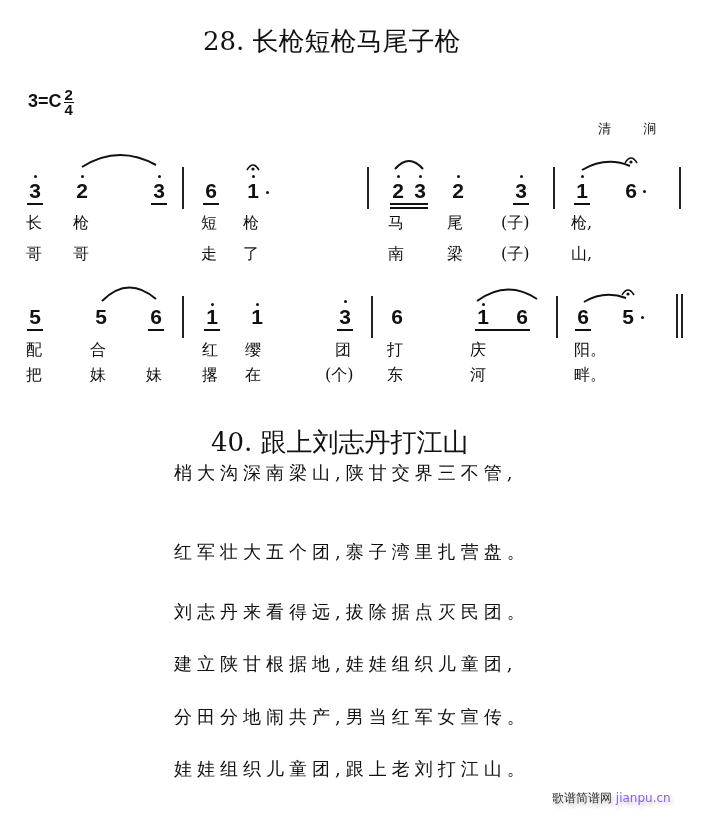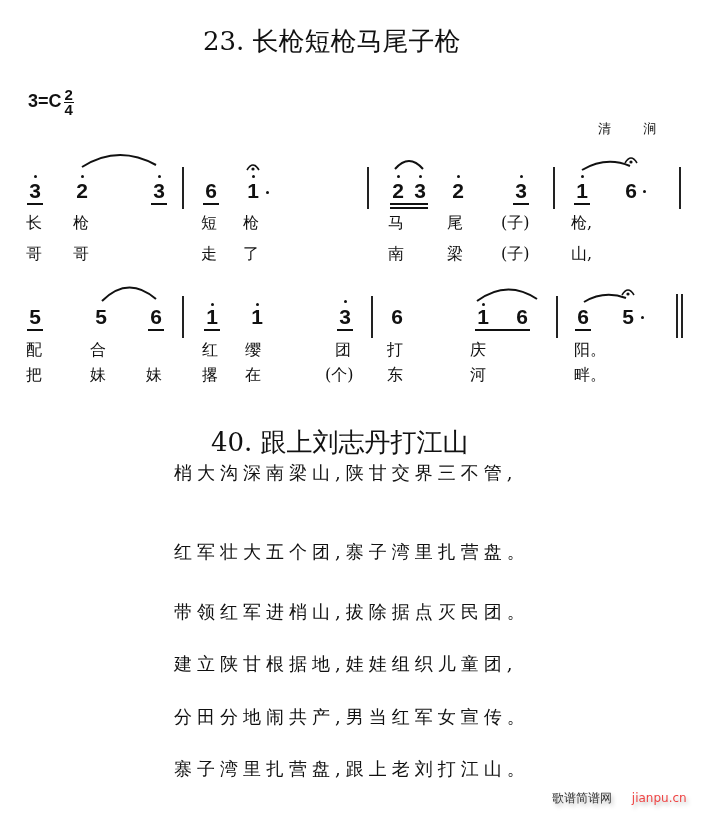--- a/index.html
+++ b/index.html
@@ -14,26 +14,26 @@
   .composer { font-size: 13px; letter-spacing: 14px; }
   .note { font-family: "Liberation Sans", sans-serif; font-weight: bold; font-size: 21px; width: 16px; text-align: center; line-height: 22px; }
   .aug { position: absolute; width: 3px; height: 3px; background: #111; border-radius: 50%; }
   .uline { position: absolute; height: 2px; background: #111; }
   .bar { position: absolute; width: 2px; background: #222; }
   .lyric { font-family: "DejaVu Serif", serif; font-size: 16px; white-space: nowrap; }
   .poem { font-family: "DejaVu Serif", serif; font-size: 18px; letter-spacing: 5px; white-space: nowrap; }
   svg.slur { position: absolute; overflow: visible; }
   .fermata { position: absolute; }
   .watermark { font-family: "DejaVu Sans", sans-serif; font-size: 12px; color: #333; white-space: nowrap; text-shadow: 2px 3px 4px #bbb; }
-  .watermark .url { color: #ef4444; margin-left: 16px; }
+  .watermark .url { color: #8b5cf6; }
 </style>
 </head>
 <body>
 
-<div class="abs title" style="left:203px; top:24px;">23. 长枪短枪马尾子枪</div>
+<div class="abs title" style="left:203px; top:24px;">28. 长枪短枪马尾子枪</div>
 
 <div class="abs key" style="left:28px; top:88px;">
   <span>3=C</span><span class="frac"><span class="num">2</span><span class="den">4</span></span>
 </div>
 
 <div class="abs composer" style="left:598px; top:120px;">清 涧</div>
 
 <div>
 
   <svg class="slur" style="left:80px; top:150px;" width="80" height="20">
@@ -195,22 +195,22 @@
   <div class="abs lyric" style="left:387px; top:365px;">东</div>
   <div class="abs lyric" style="left:470px; top:365px;">河</div>
   <div class="abs lyric" style="left:574px; top:365px;">畔。</div>
 </div>
 
 <div class="abs title" style="left:211px; top:425px;">40. 跟上刘志丹打江山</div>
 
 <div>
   <div class="abs poem" style="left:174px; top:461px;">梢大沟深南梁山,陕甘交界三不管,</div>
   <div class="abs poem" style="left:174px; top:540px;">红军壮大五个团,寨子湾里扎营盘。</div>
-  <div class="abs poem" style="left:174px; top:600px;">带领红军进梢山,拔除据点灭民团。</div>
+  <div class="abs poem" style="left:174px; top:600px;">刘志丹来看得远,拔除据点灭民团。</div>
   <div class="abs poem" style="left:174px; top:652px;">建立陕甘根据地,娃娃组织儿童团,</div>
   <div class="abs poem" style="left:174px; top:705px;">分田分地闹共产,男当红军女宣传。</div>
-  <div class="abs poem" style="left:174px; top:757px;">寨子湾里扎营盘,跟上老刘打江山。</div>
+  <div class="abs poem" style="left:174px; top:757px;">娃娃组织儿童团,跟上老刘打江山。</div>
 </div>
 
 <div class="abs watermark" style="left:552px; top:790px;">
   <span>歌谱简谱网</span>
   <span class="url">jianpu.cn</span>
 </div>
 
 </body></html>

